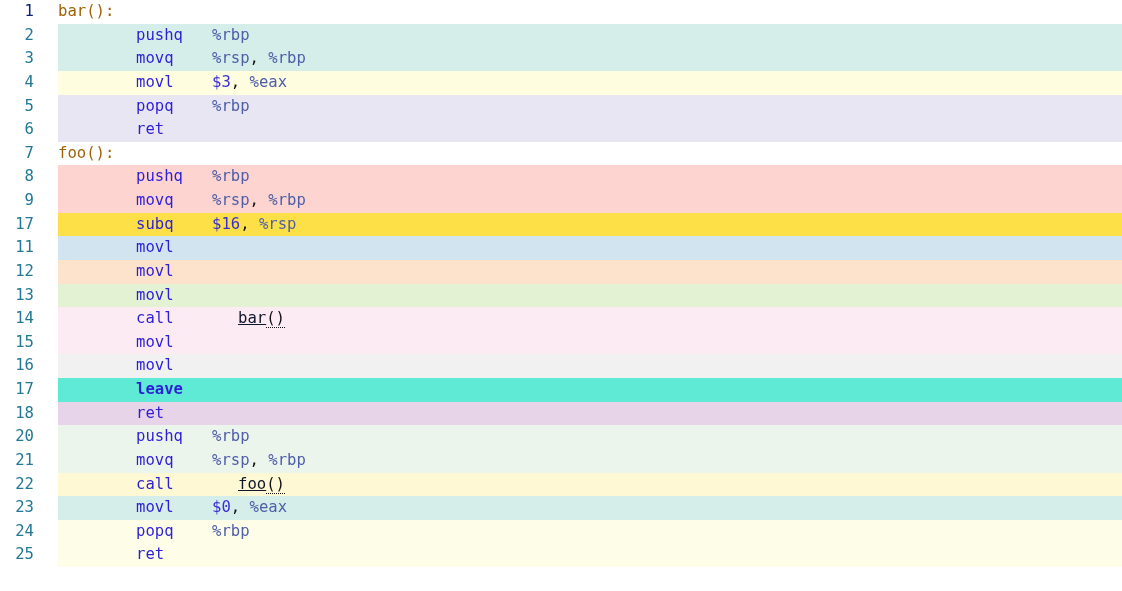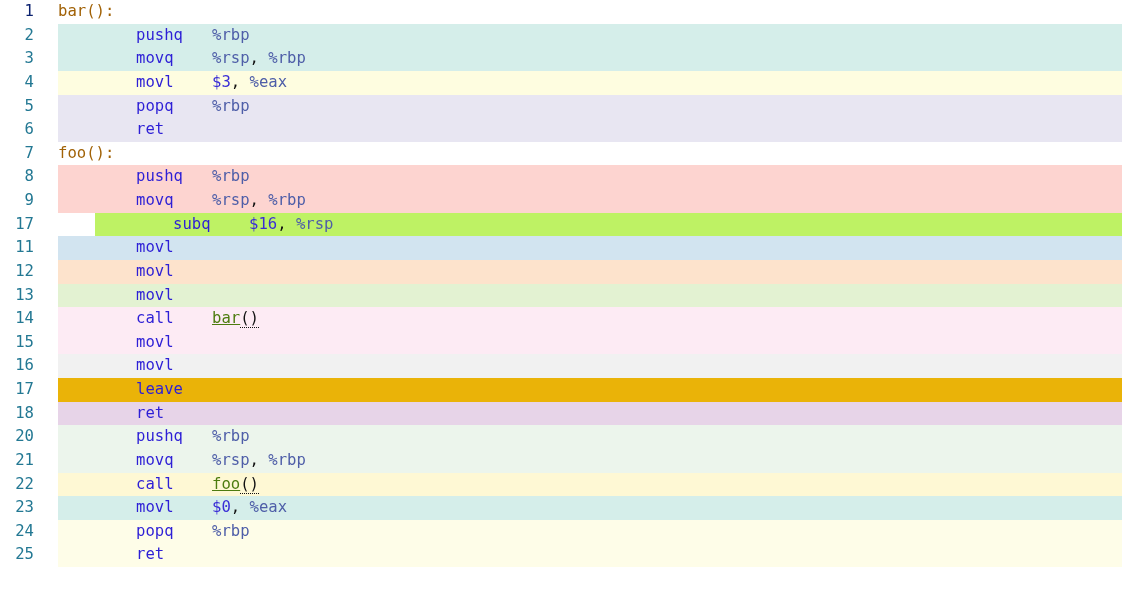--- a/index.html
+++ b/index.html
@@ -10,44 +10,44 @@
   .ln { position: absolute; left: 0; width: 34px; text-align: right; color: #237893; }
   .ln.active { color: #0b216f; }
   .code { position: absolute; left: 58px; right: 0; top: 0; bottom: 0; }
   .label { color: #a16207; }
   .mn { position: absolute; left: 78px; color: #2d1fd6; }
   .ops { position: absolute; left: 154px; color: #000; }
   .reg { color: #4e5ea8; }
   .imm { color: #3a2ed6; }
   .num { color: #098658; }
   .punc { color: #111; }
-  .link { color: #4d7c0f; text-decoration: underline; cursor: pointer; }
+  .link { color: #0f172a; text-decoration: underline; cursor: pointer; margin-left: 26px; }
   .parens { color: #111; border-bottom: 1px dotted #111; }
 </style>
 </head>
 <body>
 
 <div class="editor" id="editor">
     <div class="line"><span class="ln active">1</span><div class="code"><span class="label">bar():</span></div></div>
     <div class="line"><span class="ln">2</span><div class="code" style="background: rgb(213, 238, 234);"><span class="mn">pushq</span><span class="ops"><span class="reg">%rbp</span></span></div></div>
     <div class="line"><span class="ln">3</span><div class="code" style="background: rgb(213, 238, 234);"><span class="mn">movq</span><span class="ops"><span class="reg">%rsp</span><span class="punc">, </span><span class="reg">%rbp</span></span></div></div>
     <div class="line"><span class="ln">4</span><div class="code" style="background: rgb(254, 253, 224);"><span class="mn">movl</span><span class="ops"><span class="imm">$3</span><span class="punc">, </span><span class="reg">%eax</span></span></div></div>
     <div class="line"><span class="ln">5</span><div class="code" style="background: rgb(232, 230, 242);"><span class="mn">popq</span><span class="ops"><span class="reg">%rbp</span></span></div></div>
     <div class="line"><span class="ln">6</span><div class="code" style="background: rgb(232, 230, 242);"><span class="mn">ret</span><span class="ops"></span></div></div>
     <div class="line"><span class="ln">7</span><div class="code"><span class="label">foo():</span></div></div>
     <div class="line"><span class="ln">8</span><div class="code" style="background: rgb(253, 212, 208);"><span class="mn">pushq</span><span class="ops"><span class="reg">%rbp</span></span></div></div>
     <div class="line"><span class="ln">9</span><div class="code" style="background: rgb(253, 212, 208);"><span class="mn">movq</span><span class="ops"><span class="reg">%rsp</span><span class="punc">, </span><span class="reg">%rbp</span></span></div></div>
-    <div class="line"><span class="ln">17</span><div class="code" style="background: #bef264; margin-left: 37px;"><span class="mn">subq</span><span class="ops"><span class="imm">$16</span><span class="punc">, </span><span class="reg">%rsp</span></span></div></div>
+    <div class="line"><span class="ln">17</span><div class="code" style="background: #fde047;"><span class="mn">subq</span><span class="ops"><span class="imm">$16</span><span class="punc">, </span><span class="reg">%rsp</span></span></div></div>
     <div class="line"><span class="ln">11</span><div class="code" style="background: rgb(210, 228, 240);"><span class="mn">movl</span></div></div>
     <div class="line"><span class="ln">12</span><div class="code" style="background: rgb(253, 227, 204);"><span class="mn">movl</span></div></div>
     <div class="line"><span class="ln">13</span><div class="code" style="background: rgb(227, 242, 210);"><span class="mn">movl</span></div></div>
     <div class="line"><span class="ln">14</span><div class="code" style="background: rgb(253, 235, 244);"><span class="mn">call</span><span class="ops"><span class="link">bar</span><span class="parens">()</span></span></div></div>
     <div class="line"><span class="ln">15</span><div class="code" style="background: rgb(253, 235, 244);"><span class="mn">movl</span></div></div>
     <div class="line"><span class="ln">16</span><div class="code" style="background: rgb(241, 241, 241);"><span class="mn">movl</span></div></div>
-    <div class="line"><span class="ln">17</span><div class="code" style="background: #eab308;"><span class="mn">leave</span><span class="ops"></span></div></div>
+    <div class="line"><span class="ln">17</span><div class="code" style="background: #5eead4; font-weight: bold;"><span class="mn">leave</span><span class="ops"></span></div></div>
     <div class="line"><span class="ln">18</span><div class="code" style="background: rgb(231, 212, 232);"><span class="mn">ret</span><span class="ops"></span></div></div>
     <div class="line"><span class="ln">20</span><div class="code" style="background: rgb(236, 245, 236);"><span class="mn">pushq</span><span class="ops"><span class="reg">%rbp</span></span></div></div>
     <div class="line"><span class="ln">21</span><div class="code" style="background: rgb(236, 245, 236);"><span class="mn">movq</span><span class="ops"><span class="reg">%rsp</span><span class="punc">, </span><span class="reg">%rbp</span></span></div></div>
     <div class="line"><span class="ln">22</span><div class="code" style="background: rgb(254, 248, 212);"><span class="mn">call</span><span class="ops"><span class="link">foo</span><span class="parens">()</span></span></div></div>
     <div class="line"><span class="ln">23</span><div class="code" style="background: rgb(213, 238, 234);"><span class="mn">movl</span><span class="ops"><span class="imm">$0</span><span class="punc">, </span><span class="reg">%eax</span></span></div></div>
     <div class="line"><span class="ln">24</span><div class="code" style="background: rgb(254, 253, 232);"><span class="mn">popq</span><span class="ops"><span class="reg">%rbp</span></span></div></div>
     <div class="line"><span class="ln">25</span><div class="code" style="background: rgb(254, 253, 232);"><span class="mn">ret</span><span class="ops"></span></div></div>
   </div>
 
 </body></html>

